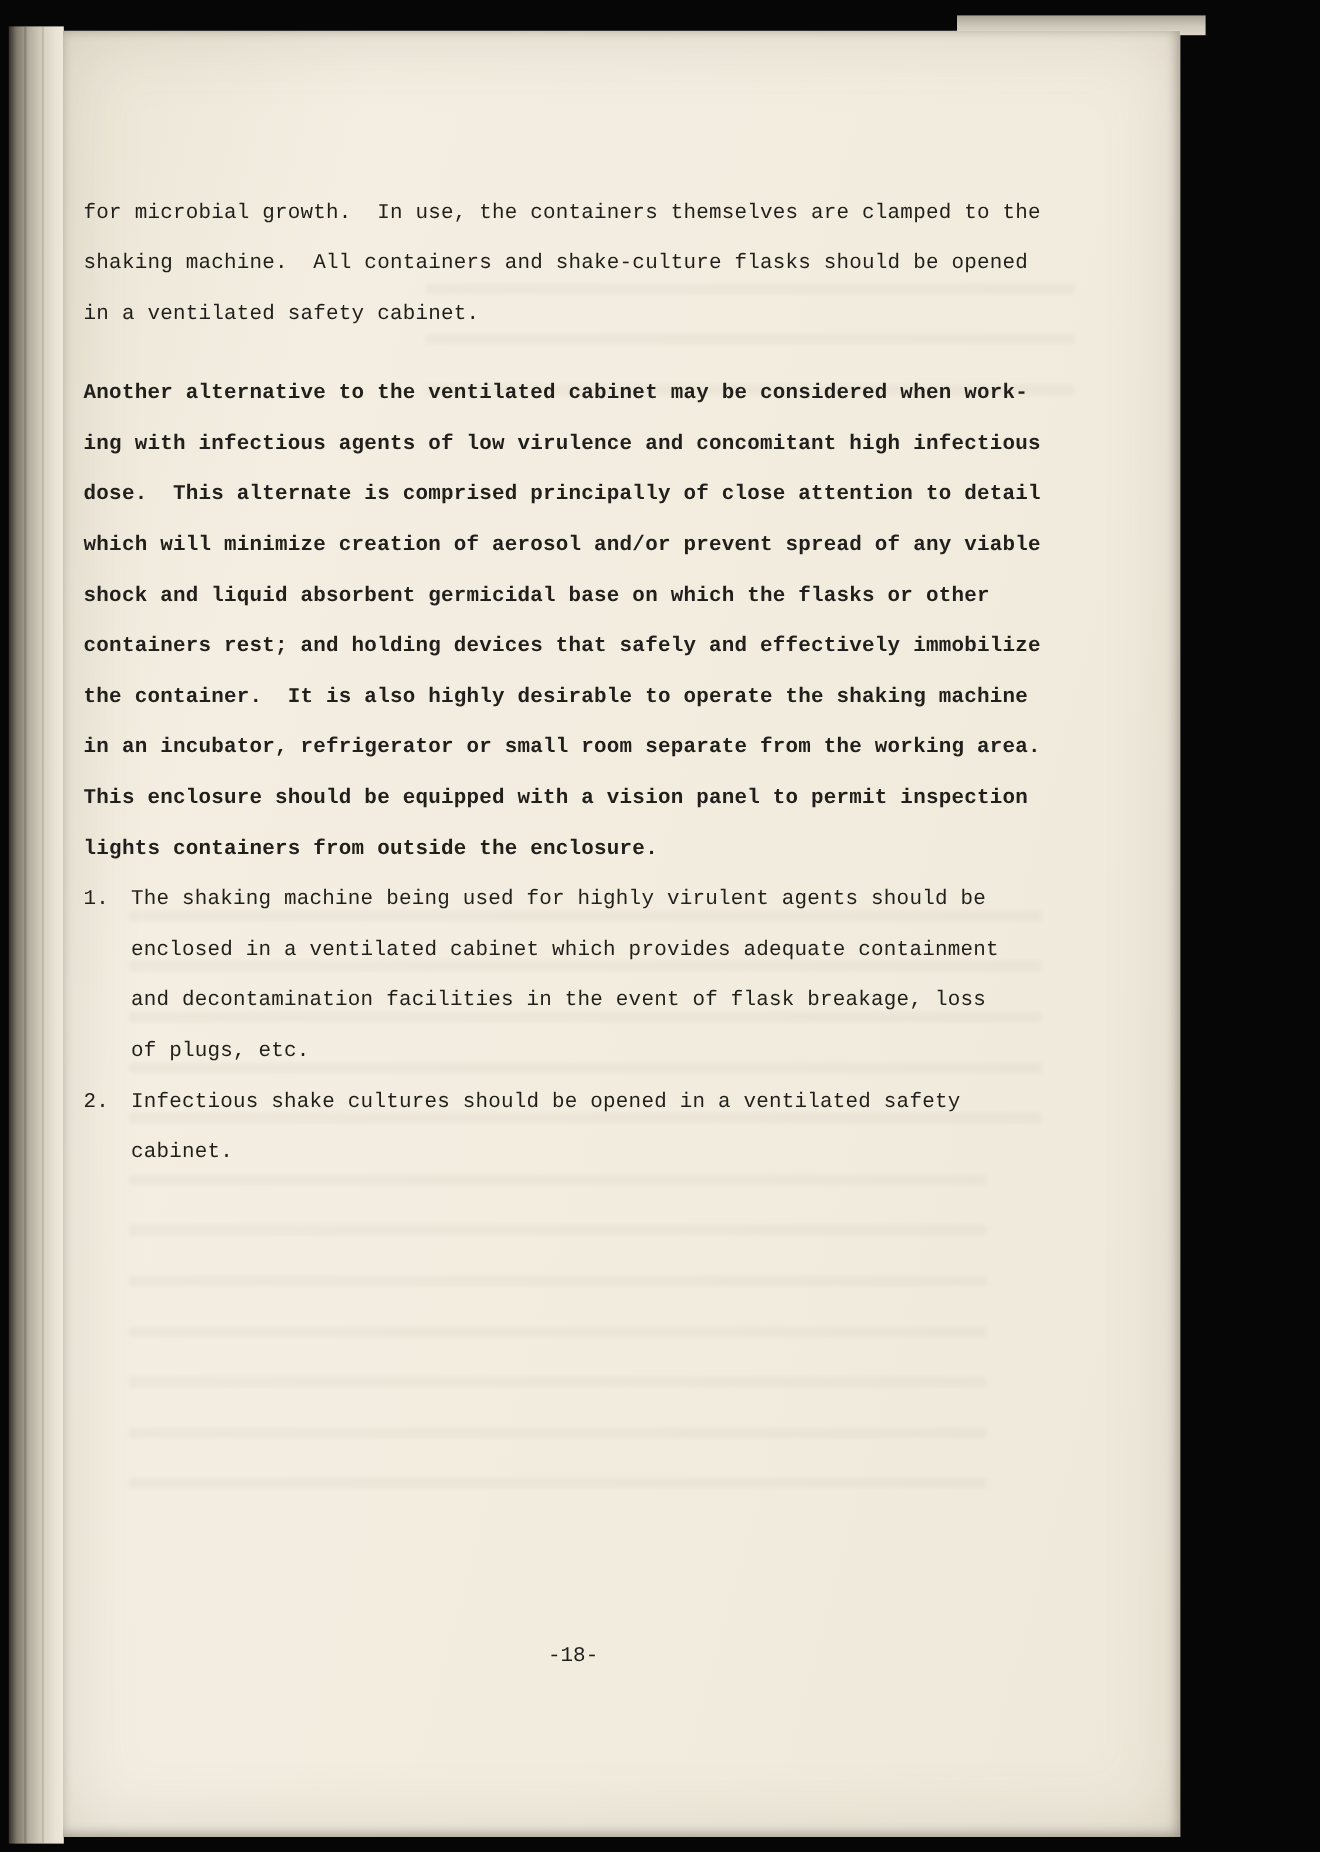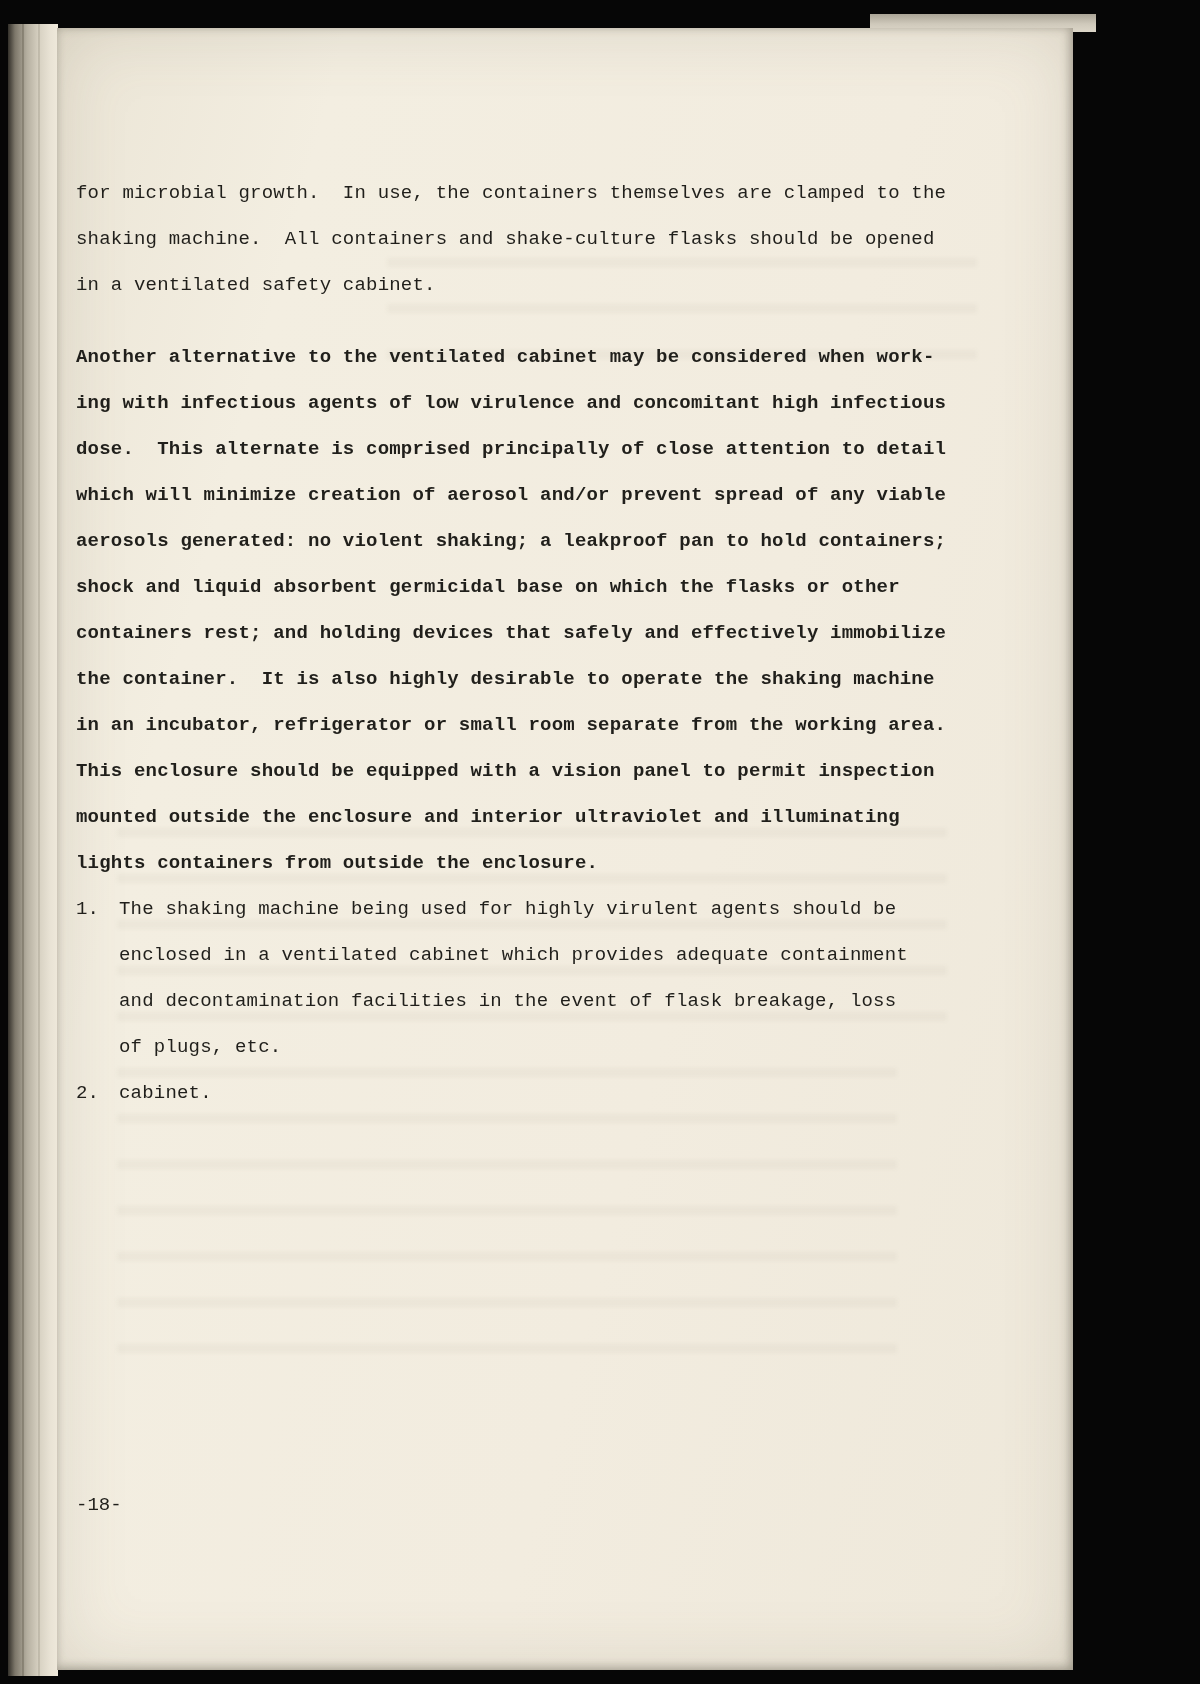--- a/index.html
+++ b/index.html
@@ -106,21 +106,21 @@
   }
   .block.list-item .list-lines {
     flex: 1 1 auto;
   }
 
   .page-number {
     position: absolute;
     left: 19px;
     top: 1454px;
     width: 890px;
-    text-align: left;
+    text-align: center;
     font-size: 19px;
     line-height: 46px;
     color: #201f1b;
   }
 </style>
 </head>
 <body>
 
 <div class="page-edge-left">
   <div class="crease" style="left: 14px;"></div>
@@ -138,40 +138,39 @@
       <div class="block paragraph">
         <div class="line">for microbial growth.  In use, the containers themselves are clamped to the</div>
         <div class="line">shaking machine.  All containers and shake-culture flasks should be opened</div>
         <div class="line">in a ventilated safety cabinet.</div>
       </div>
       <div class="block paragraph para-gap">
         <div class="line">Another alternative to the ventilated cabinet may be considered when work-</div>
         <div class="line">ing with infectious agents of low virulence and concomitant high infectious</div>
         <div class="line">dose.  This alternate is comprised principally of close attention to detail</div>
         <div class="line">which will minimize creation of aerosol and/or prevent spread of any viable</div>
-        <div class="line">aerosols generated: no violent shaking; a leakproof pan to hold containers;</div>
         <div class="line">shock and liquid absorbent germicidal base on which the flasks or other</div>
         <div class="line">containers rest; and holding devices that safely and effectively immobilize</div>
         <div class="line">the container.  It is also highly desirable to operate the shaking machine</div>
         <div class="line">in an incubator, refrigerator or small room separate from the working area.</div>
         <div class="line">This enclosure should be equipped with a vision panel to permit inspection</div>
-        <div class="line">mounted outside the enclosure and interior ultraviolet and illuminating</div>
         <div class="line">lights containers from outside the enclosure.</div>
       </div>
       <div class="block list-item">
         <div class="marker">1.</div>
         <div class="list-lines">
           <div class="line">The shaking machine being used for highly virulent agents should be</div>
           <div class="line">enclosed in a ventilated cabinet which provides adequate containment</div>
           <div class="line">and decontamination facilities in the event of flask breakage, loss</div>
           <div class="line">of plugs, etc.</div>
         </div>
       </div>
       <div class="block list-item">
         <div class="marker">2.</div>
         <div class="list-lines">
+          <div class="line">Infectious shake cultures should be opened in a ventilated safety</div>
           <div class="line">cabinet.</div>
         </div>
       </div>
     </div>
 
   <div class="page-number">-18-</div>
 </div>
 
 </body></html>

